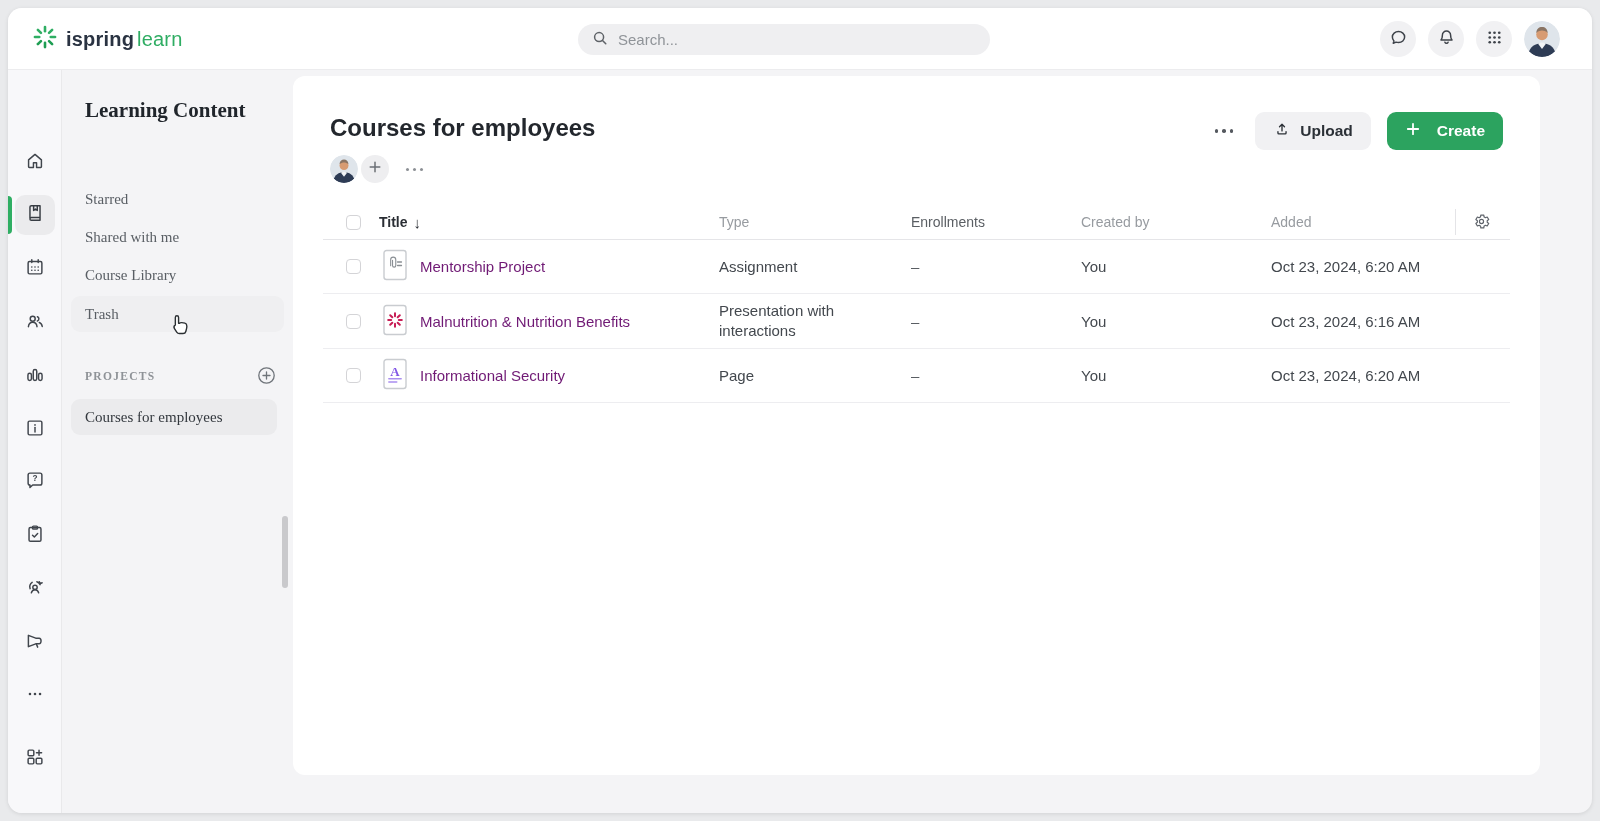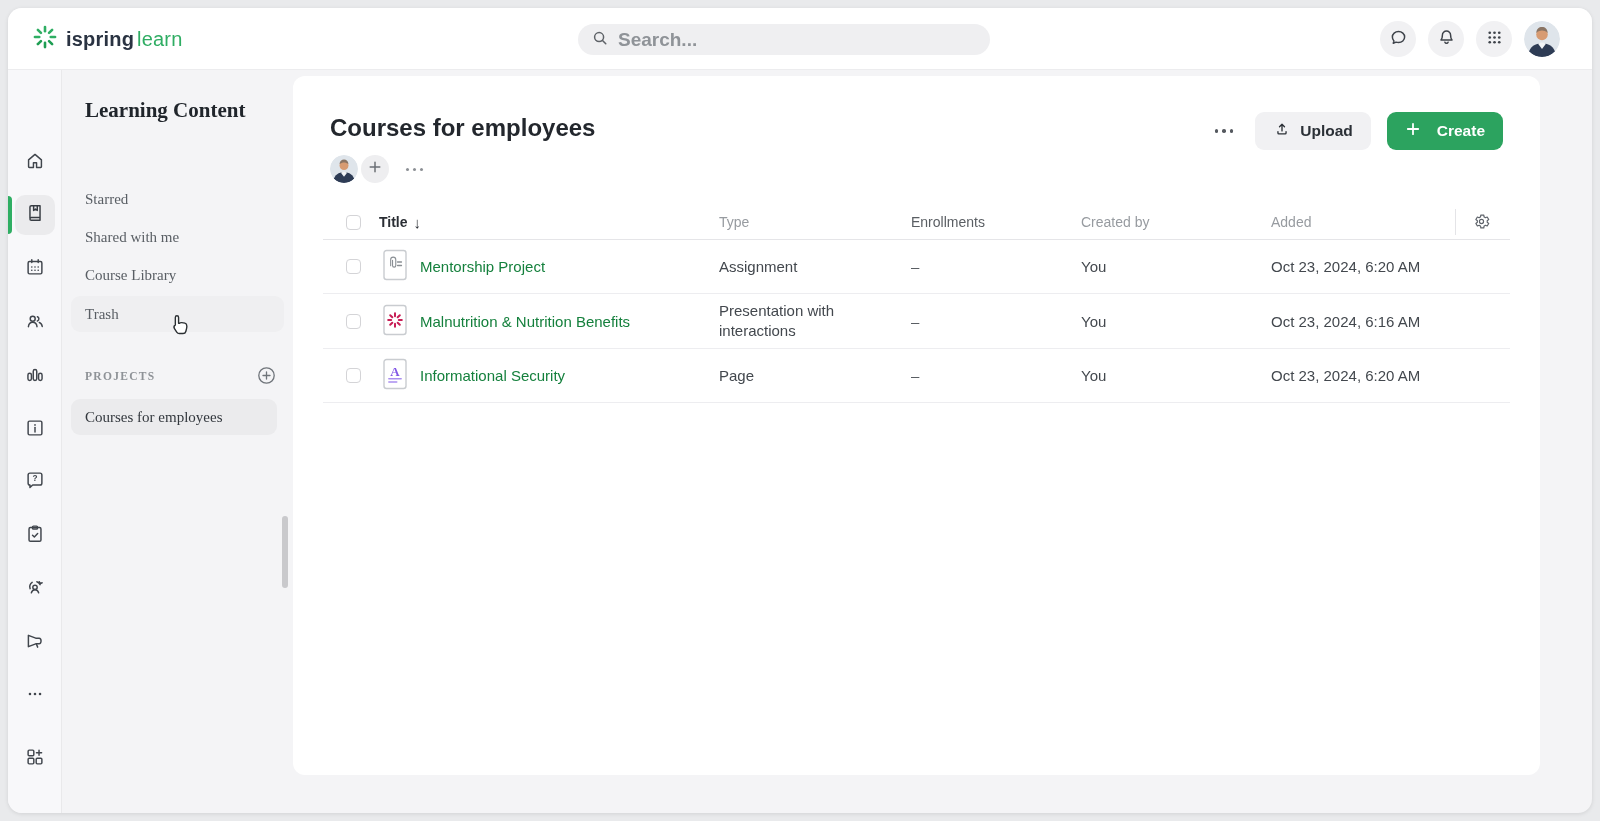--- a/index.html
+++ b/index.html
@@ -13,22 +13,22 @@
   
   .topbar { position:absolute; left:0; top:0; width:100%; height:62px; background:#fff;
     border-bottom:1px solid #ececee; z-index:6; }
   .logo { position:absolute; left:24px; top:0; height:62px; display:flex; align-items:center; gap:8px; }
   .logo-text { font-size:20px; letter-spacing:.2px; }
   .logo-ispring { font-weight:700; color:#2a3342; }
   .logo-learn { font-weight:500; color:#2fad63; margin-left:3px; }
 
   .search { position:absolute; left:570px; top:16px; width:412px; height:31px; background:#efeff1;
     border-radius:16px; display:flex; align-items:center; padding:0 13px; gap:9px; }
-  .search input { flex:1; border:none; outline:none; background:transparent; font-size:19px; color:#0369a1;
-    font-family:"Liberation Sans", sans-serif;font-weight:bold; }
+  .search input { flex:1; border:none; outline:none; background:transparent; font-size:15px; color:#0369a1;
+    font-family:"Liberation Sans", sans-serif; }
   .search input::placeholder { color:#8f9398; }
 
   .top-icons { position:absolute; right:32px; top:13px; display:flex; gap:12px; align-items:center; }
   .circle-btn { width:36px; height:36px; border-radius:50%; background:#f1f1f3; display:flex;
     align-items:center; justify-content:center; cursor:pointer; }
   .avatar { width:36px; height:36px; border-radius:50%; overflow:hidden; cursor:pointer; }
 
   
   .rail { position:absolute; left:0; top:62px; bottom:0; width:54px; background:#f8f8fa;
     border-right:1px solid #e9e9eb; z-index:5; }
@@ -71,21 +71,21 @@
     font-family:"Liberation Sans", sans-serif; }
   .btn-upload { background:#f1f1f3; color:#2b3036; }
   .btn-create { background:#2ca35f; color:#fff;gap:16px; }
 
   
   .thead { position:absolute; left:30px; right:30px; top:129px; height:35px;
     border-bottom:1px solid #e5e5e8; }
   .trow { position:absolute; left:30px; right:30px; border-bottom:1px solid #ededf0; cursor:pointer; }
   .cell { position:absolute; top:0; bottom:0; display:flex; align-items:center; font-size:15px; color:#43484e; }
   .hcell { font-size:14px; color:#979ba0; }
-  .c-check { left:23px; } .c-icon { left:59px; } .c-title { left:97px; width:290px; color:#15803d; }
+  .c-check { left:23px; } .c-icon { left:59px; } .c-title { left:97px; width:290px; color:#701a75; }
   .c-type { left:396px; width:182px; line-height:20px; }
   .c-enroll { left:588px; width:150px; color:#5a5e63; }
   .c-created { left:758px; width:160px; }
   .c-added { left:948px; width:190px; }
   .h-title { left:56px; color:#2a2e34; font-weight:700; gap:6px; }
   .checkbox { width:15px; height:15px; border:1.5px solid #d4d4d7; border-radius:4px; background:#fff; cursor:pointer; }
   .col-divider { position:absolute; left:1132px; top:4px; height:26px; width:1px; background:#e4e4e7; }
   .gear-wrap { position:absolute; left:1143px; top:4px; width:30px; height:28px; display:flex;
     align-items:center; justify-content:center; cursor:pointer; }
   .doc-icon { width:26px; height:32px; }

